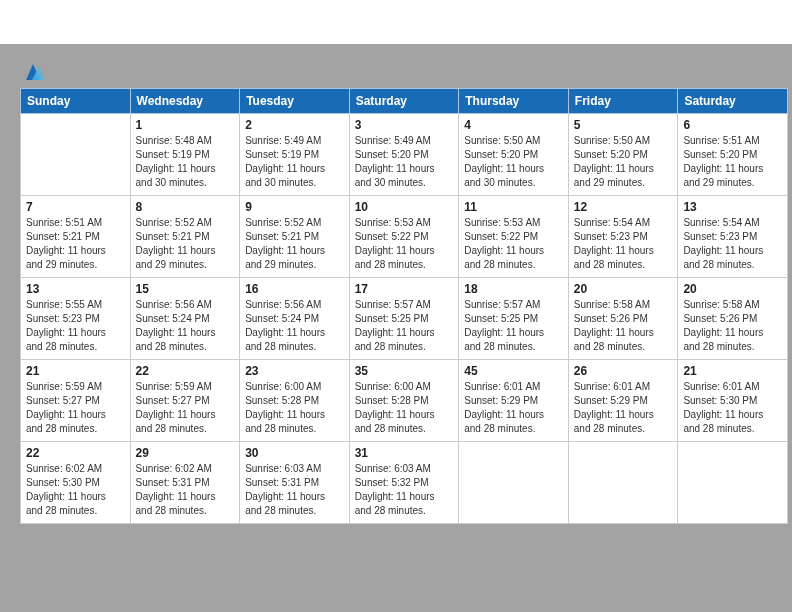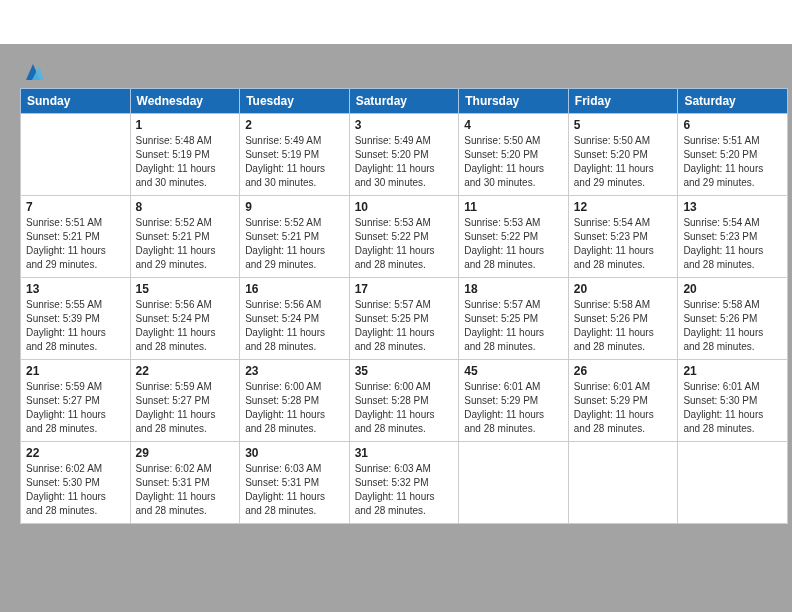--- a/index.html
+++ b/index.html
@@ -232,21 +232,21 @@
             <div class="day-info" style="white-space: pre-line;">Sunrise: 5:54 AM
 Sunset: 5:23 PM
 Daylight: 11 hours
 and 28 minutes.</div>
           </td>
         </tr>
         <tr class="week-row">
           <td>
             <span class="day-num">13</span>
             <div class="day-info" style="white-space: pre-line;">Sunrise: 5:55 AM
-Sunset: 5:39 PM
+Sunset: 5:23 PM
 Daylight: 11 hours
 and 28 minutes.</div>
           </td>
           <td>
             <span class="day-num">15</span>
             <div class="day-info" style="white-space: pre-line;">Sunrise: 5:56 AM
 Sunset: 5:24 PM
 Daylight: 11 hours
 and 28 minutes.</div>
           </td>

